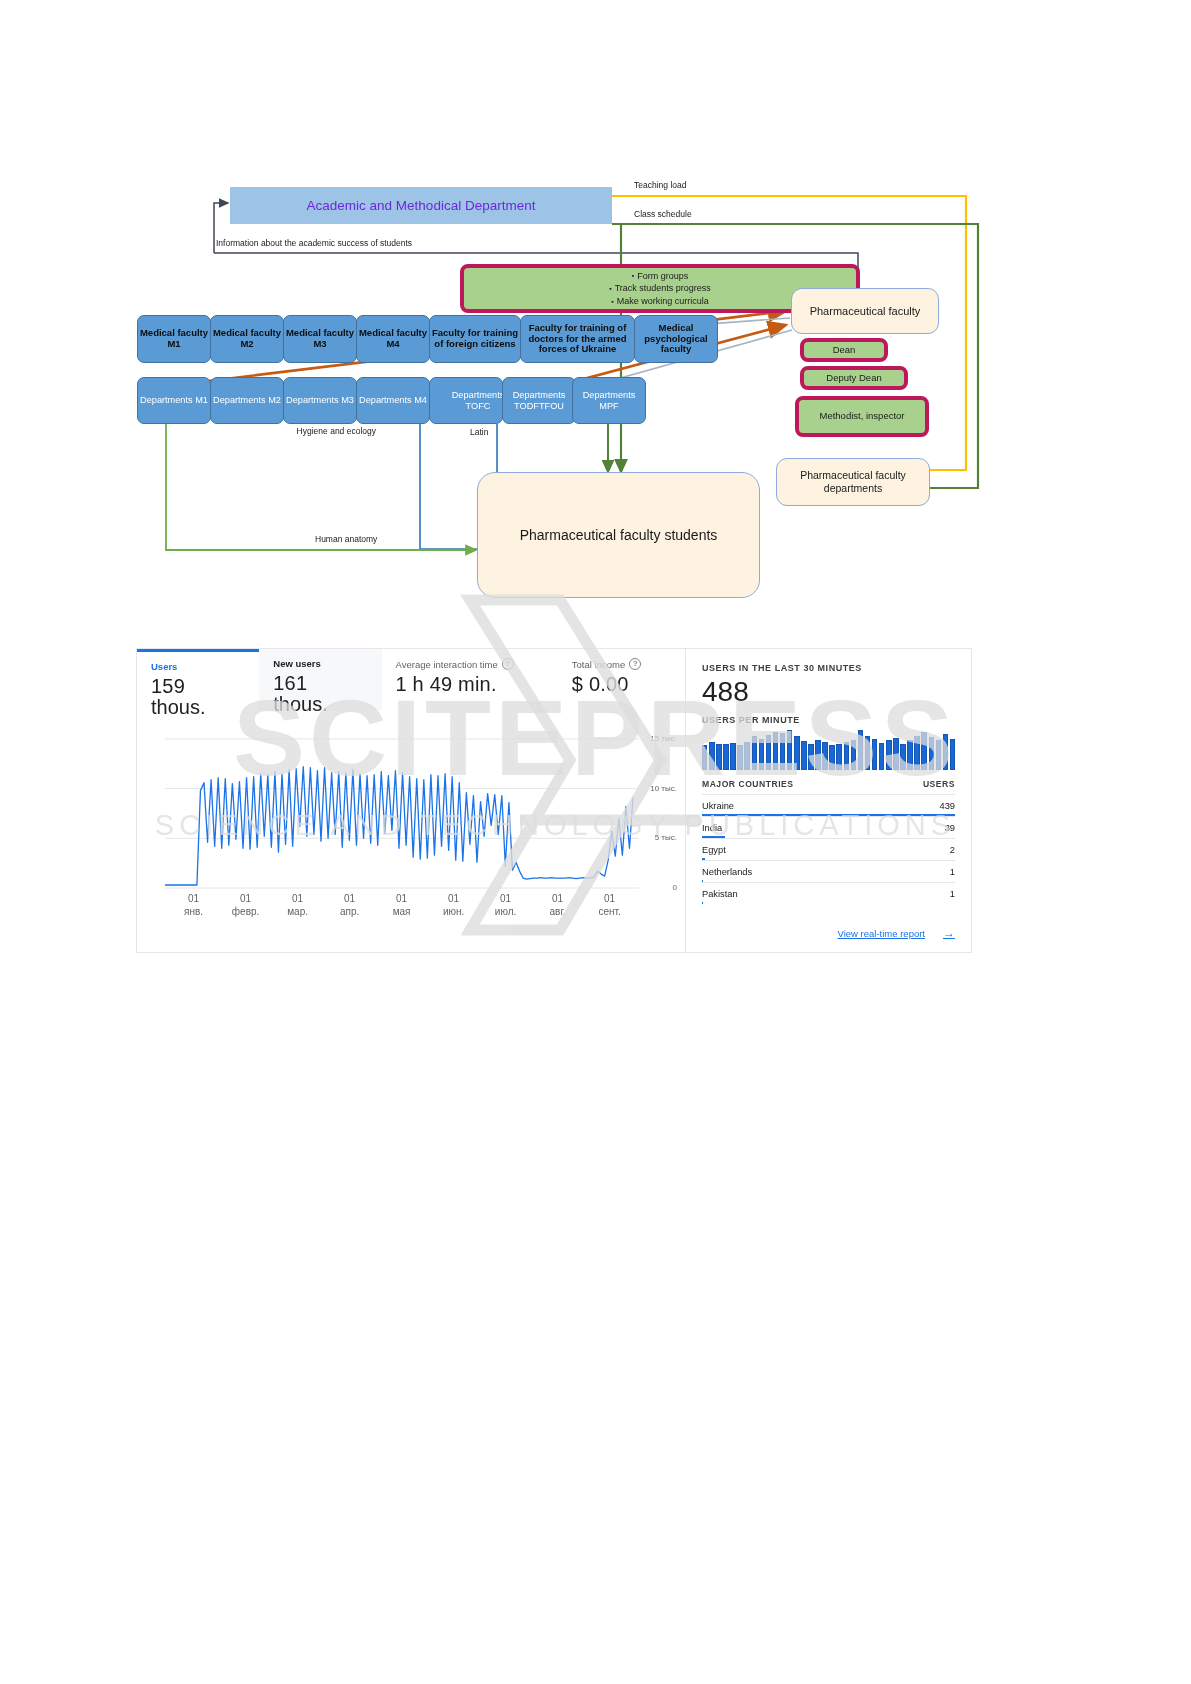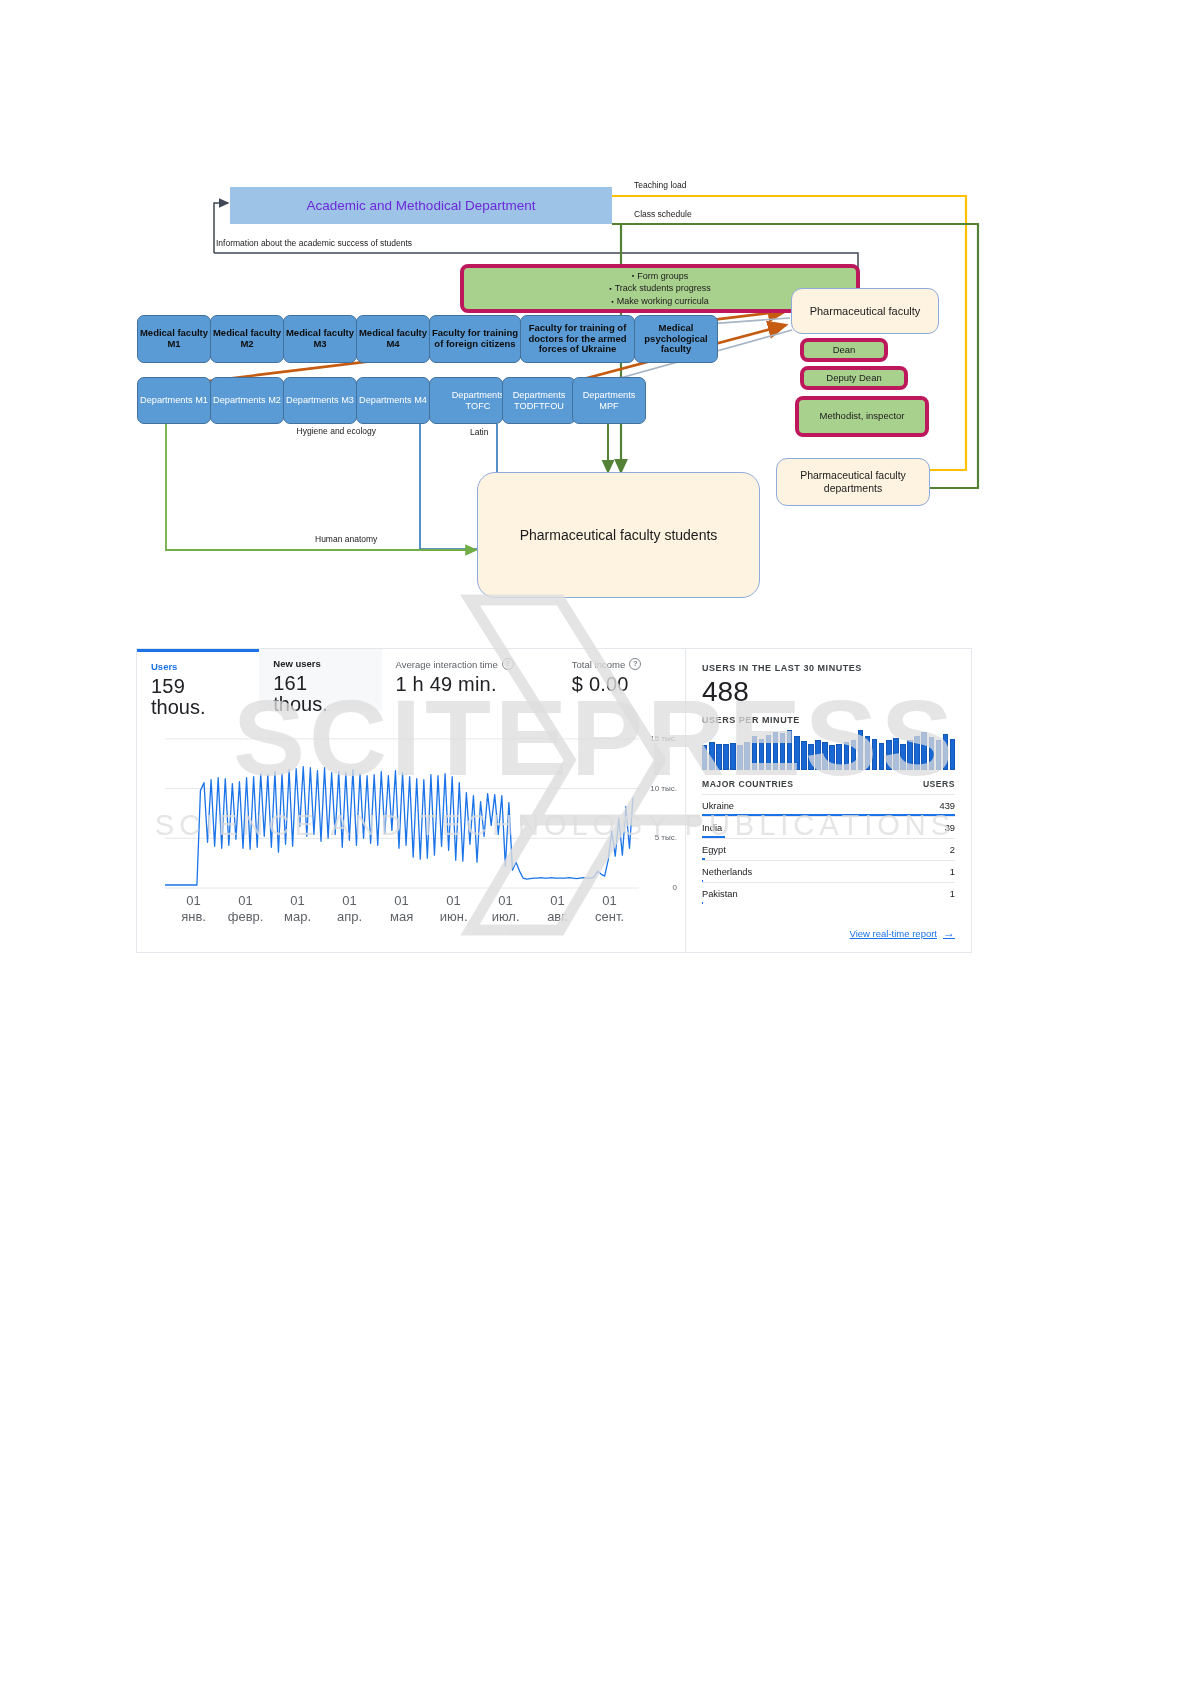--- a/index.html
+++ b/index.html
@@ -55,36 +55,36 @@
   .kpi.sel .k-lab{color:#1a73e8;font-weight:bold;}
   .kpi.shade .k-lab{color:#202124;font-weight:bold;}
   .kpi .k-val{font-size:20px;color:#202124;margin-top:3px;letter-spacing:.2px;}
   .kpi .k-val2{font-size:20px;color:#202124;line-height:.95;}
   .q{display:inline-block;width:10px;height:10px;border:1.1px solid #80868b;border-radius:50%;
      font-size:7.5px;line-height:9px;text-align:center;color:#80868b;font-weight:bold;}
 
   .linechart{position:absolute;left:0;top:74px;width:548px;height:195px;}
   .linechart svg{position:absolute;left:0;top:0;}
   .ytick{position:absolute;right:8px;font-size:8px;color:#5f6368;}
-  .xtick{position:absolute;font-size:13px;color:#5f6368;text-align:center;line-height:1.25;}
+  .xtick{position:absolute;font-size:10px;color:#5f6368;text-align:center;line-height:1.25;}
 
   .rt-title{font-size:9px;color:#3c4043;letter-spacing:.55px;font-weight:bold;}
   .rt-big{font-size:28px;color:#202124;margin:5px 0 9px 0;line-height:1;}
   .rt-sub{font-size:9px;color:#3c4043;letter-spacing:.55px;font-weight:bold;margin-bottom:5px;}
   .upm{height:40px;display:flex;align-items:flex-end;gap:1.6px;margin-bottom:9px;}
   .upm i{flex:1;background:#1967d2;border:0.5px solid #1257b5;box-sizing:border-box;display:block;}
 
   .ctbl{width:100%;}
   .ctbl .chead{display:flex;justify-content:space-between;font-size:8.6px;color:#3c4043;
                letter-spacing:.5px;font-weight:bold;padding-bottom:5px;}
   .crow{position:relative;display:flex;justify-content:space-between;align-items:center;
         border-top:1px solid #e3e6ea;height:21px;font-size:9.3px;color:#202124;}
   .crow .bar{position:absolute;left:0;bottom:0;height:1.6px;background:#1a73e8;}
   .rt-link{position:absolute;right:16px;bottom:12px;font-size:9.5px;color:#1a73e8;
-           display:flex;align-items:center;gap:6px;}
+           display:flex;align-items:center;gap:18px;}
   .arr{font-size:12px;}
 </style>
 </head>
 <body>
 
 <div class="page">
 
   <div class="diagram">
 
     <svg class="lines" viewBox="0 0 1191 620">

